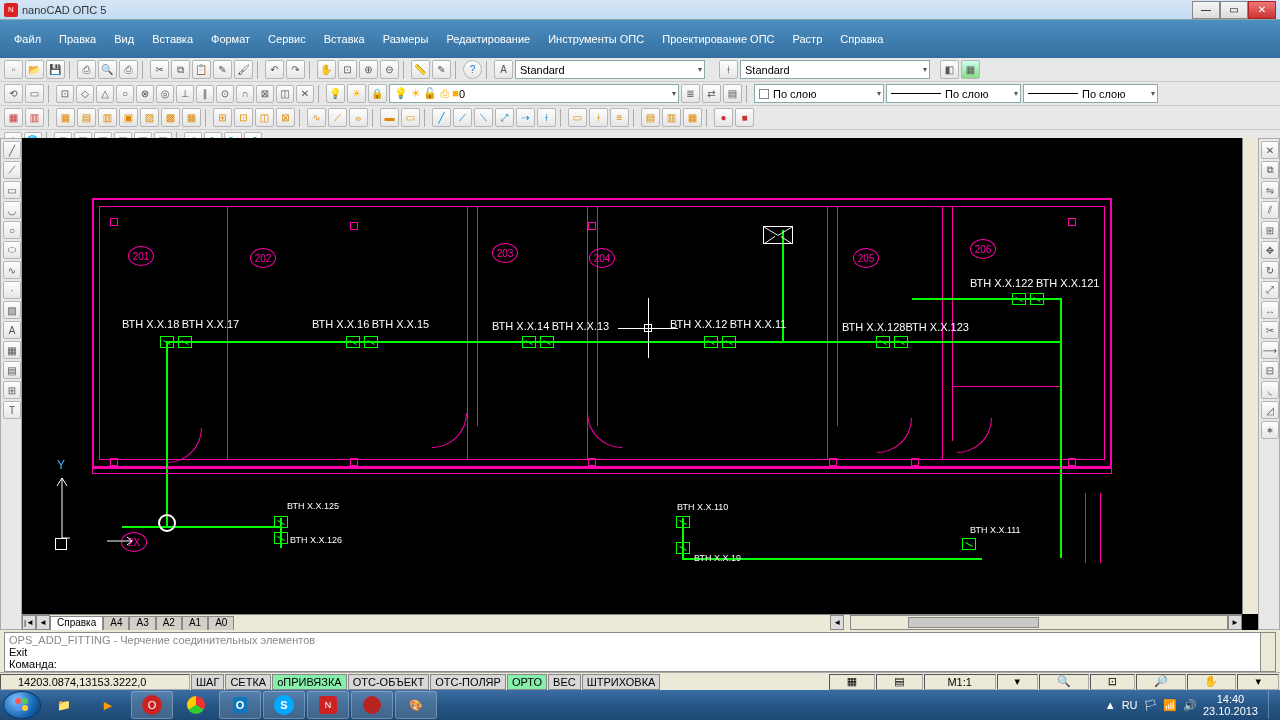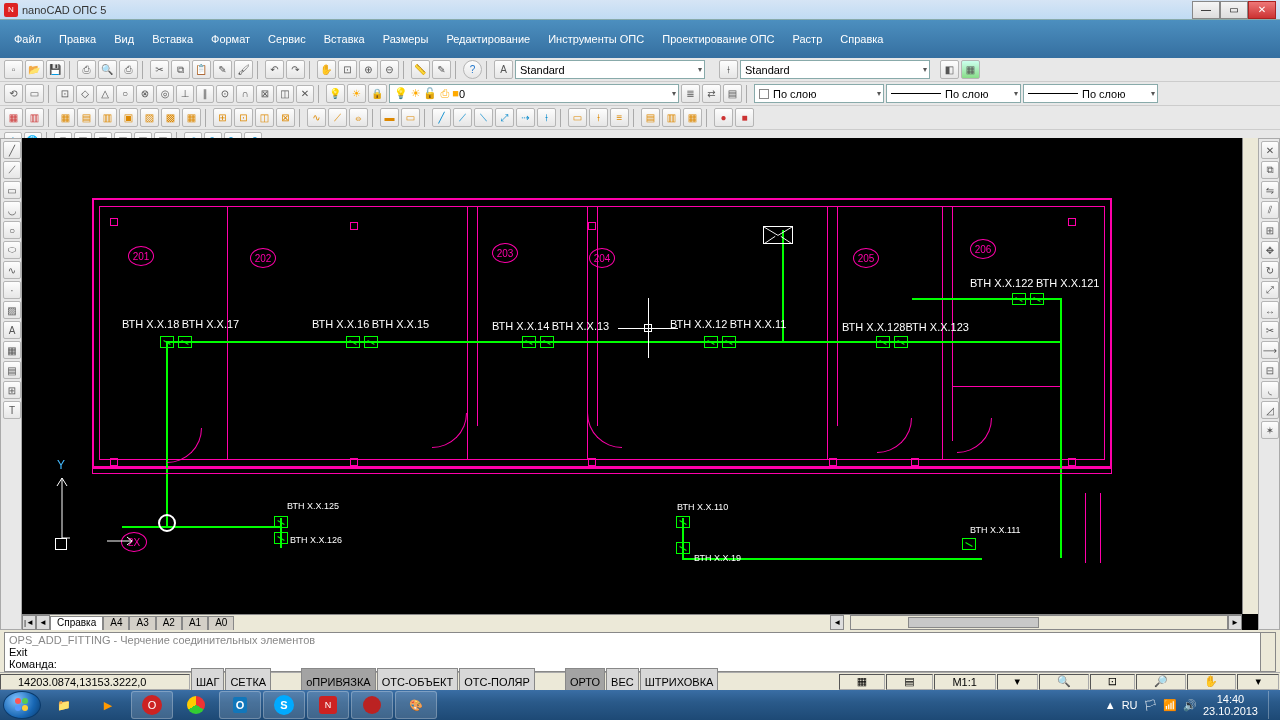--- a/index.html
+++ b/index.html
@@ -33,22 +33,22 @@
 .vscroll { position: absolute; top: 0; bottom: 16px; right: 0; width: 16px; background: #ece9d8; border-left:1px solid #888; }
 .hscroll .mtab { border: 1px solid #888; border-bottom:none; background: #fff; padding: 0 6px; font-size:10px; margin-top:1px; }
 .hscroll .mtab.inact { background:#d4d0c8; }
 .hscroll .nav { width:14px; border:1px solid #888; background:#ddd; font-size:8px; display:flex; align-items:center; justify-content:center; }
 .hscroll .track { flex:1; background:#ece9d8; border:1px solid #888; margin-left:6px; position:relative; }
 .hscroll .thumb { position:absolute; top:1px; bottom:1px; left:15%; width:35%; background:#c8c8c8; border:1px solid #888; }
 .cmdarea { position: absolute; bottom: 48px; left: 4px; right: 4px; height: 40px; background: #fff; border: 1px solid #888; font-family: "Courier New", monospace; font-size: 11px; padding: 1px 4px; overflow: hidden; }
 .cmdarea .scroll { position:absolute; right:0; top:0; bottom:0; width:15px; background:#ece9d8; border-left:1px solid #888; }
 .statusbar { position: absolute; bottom: 30px; left: 0; right: 0; height: 18px; background: #ece9d8; display: flex; align-items: center; border-top: 1px solid #aaa; font-size: 10px; }
 .statusbar .cell { border: 1px inset #aaa; padding: 1px 17px; height: 16px; display: flex; align-items: center; margin-right: 1px; }
-.statusbar .toggle { background:#d8d8d8; border:1px solid #888; padding:13px 4px; }
-.statusbar .toggle.on { background:#a3a3a3;margin-left:29px; }
+.statusbar .toggle { background:#d8d8d8; border:1px solid #888; padding:1px 4px; }
+.statusbar .toggle.on { background:#86efac; }
 .taskbar { position: absolute; bottom: 0; left: 0; right: 0; height: 30px; background: linear-gradient(#3a6ea5, #2a5a8a 40%, #1d4975); display: flex; align-items: center; }
 .startorb { width: 38px; height: 28px; margin-left: 3px; border-radius: 50%; background: radial-gradient(circle at 35% 30%, #7ec1ff, #1766b3 60%, #0a3a6b); border:1px solid #0a3a6b; display:flex; align-items:center; justify-content:center;}
 .startorb svg { width:18px; height:18px; }
 .tbitem { width: 42px; height: 28px; margin-left: 2px; border-radius: 3px; display: flex; align-items:center; justify-content:center; }
 .tbitem.running { background: rgba(255,255,255,0.15); box-shadow: inset 0 0 0 1px rgba(255,255,255,0.25); }
 .tray { margin-left: auto; display: flex; align-items: center; color: #fff; padding-right: 4px; gap: 6px; font-size:10px; }
 .tray .clock { text-align: center; line-height: 12px; }
 
 .room { position:absolute; border:1px solid #f0a; }
 .wall { position:absolute; background:#f0a; }
@@ -425,21 +425,21 @@
   <div class="cell toggle">СЕТКА</div>
   <div class="cell toggle on">оПРИВЯЗКА</div>
   <div class="cell toggle">ОТС-ОБЪЕКТ</div>
   <div class="cell toggle">ОТС-ПОЛЯР</div>
   <div class="cell toggle on">ОРТО</div>
   <div class="cell toggle">ВЕС</div>
   <div class="cell toggle">ШТРИХОВКА</div>
   <div style="flex:1"></div>
   <div class="cell">▦</div>
   <div class="cell">▤</div>
-  <div class="cell" style="width:62px;justify-content:center">М1:1</div>
+  <div class="cell" style="width:72px;justify-content:center">М1:1</div>
   <div class="cell">▾</div>
   <div class="cell">🔍</div>
   <div class="cell">⊡</div>
   <div class="cell">🔎</div>
   <div class="cell">✋</div>
   <div class="cell">▾</div>
 </div>
 
 <div class="taskbar">
   <div class="startorb">

